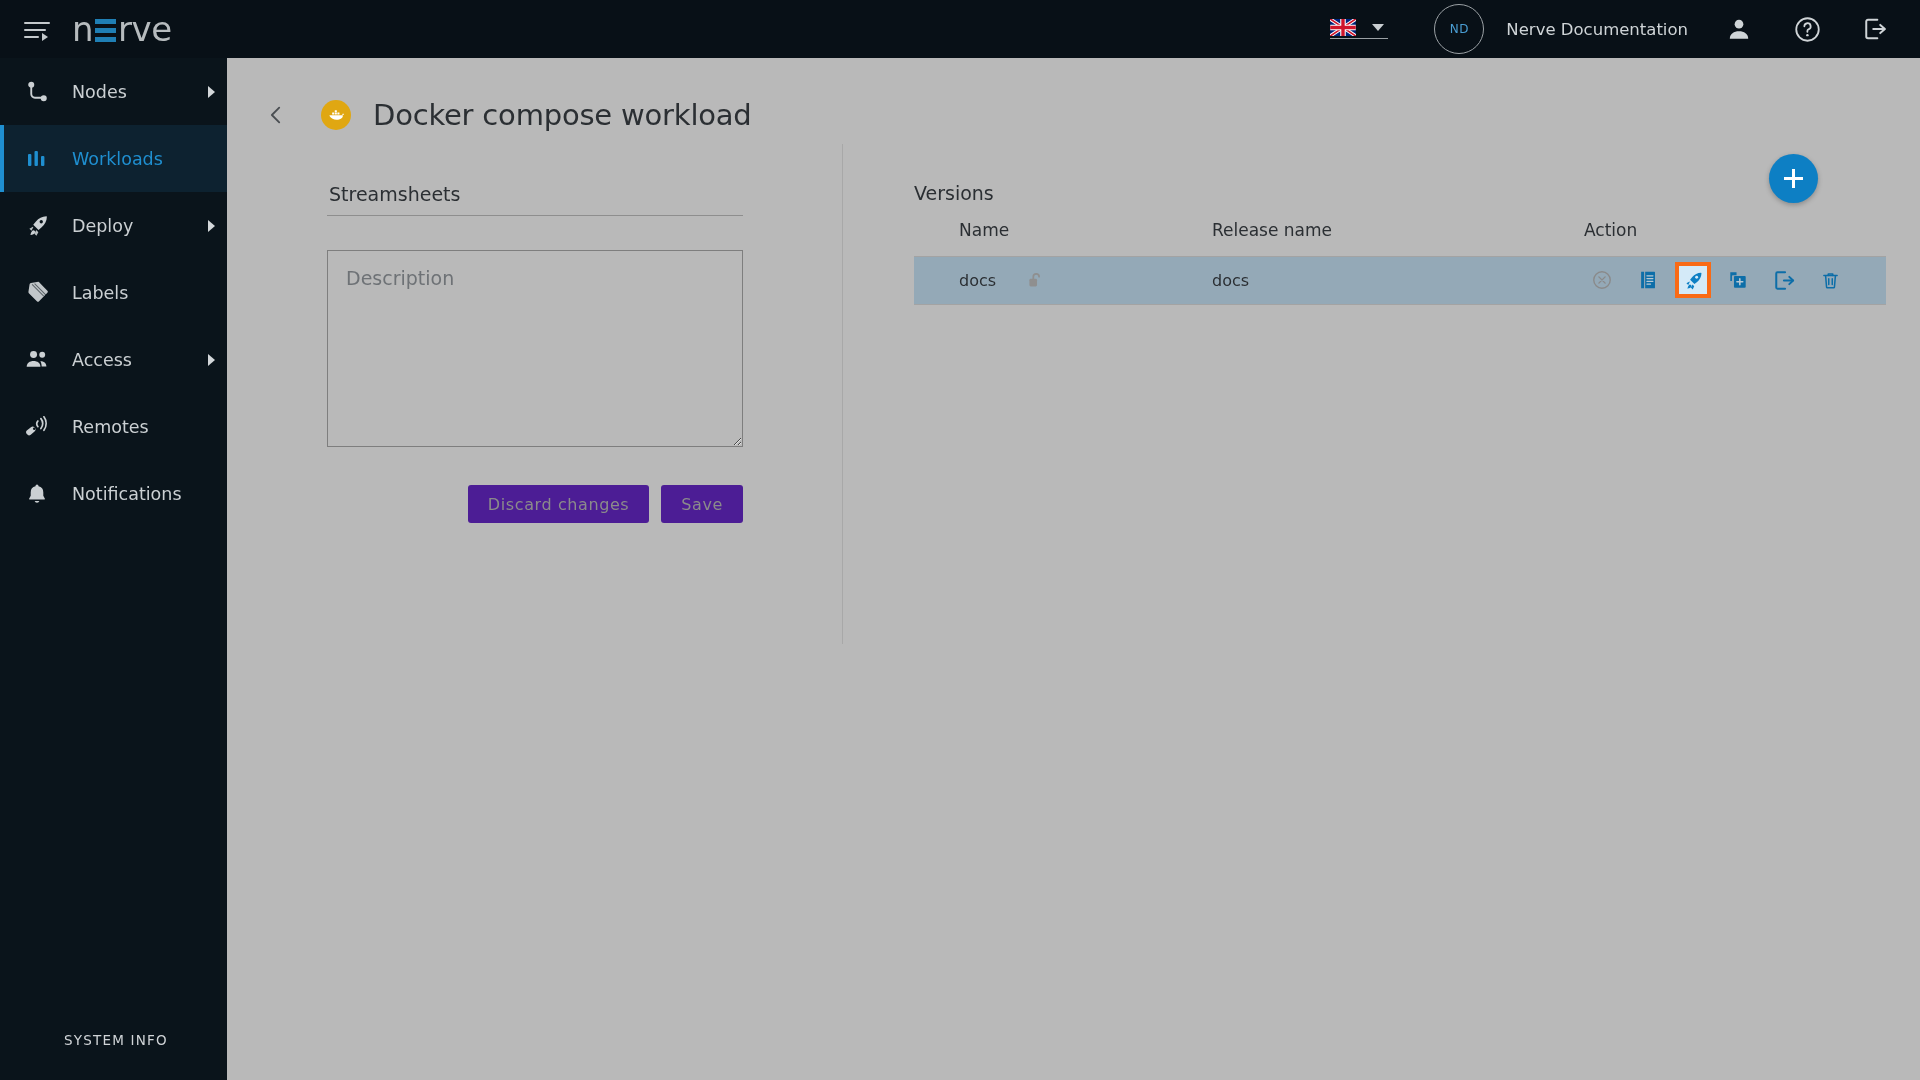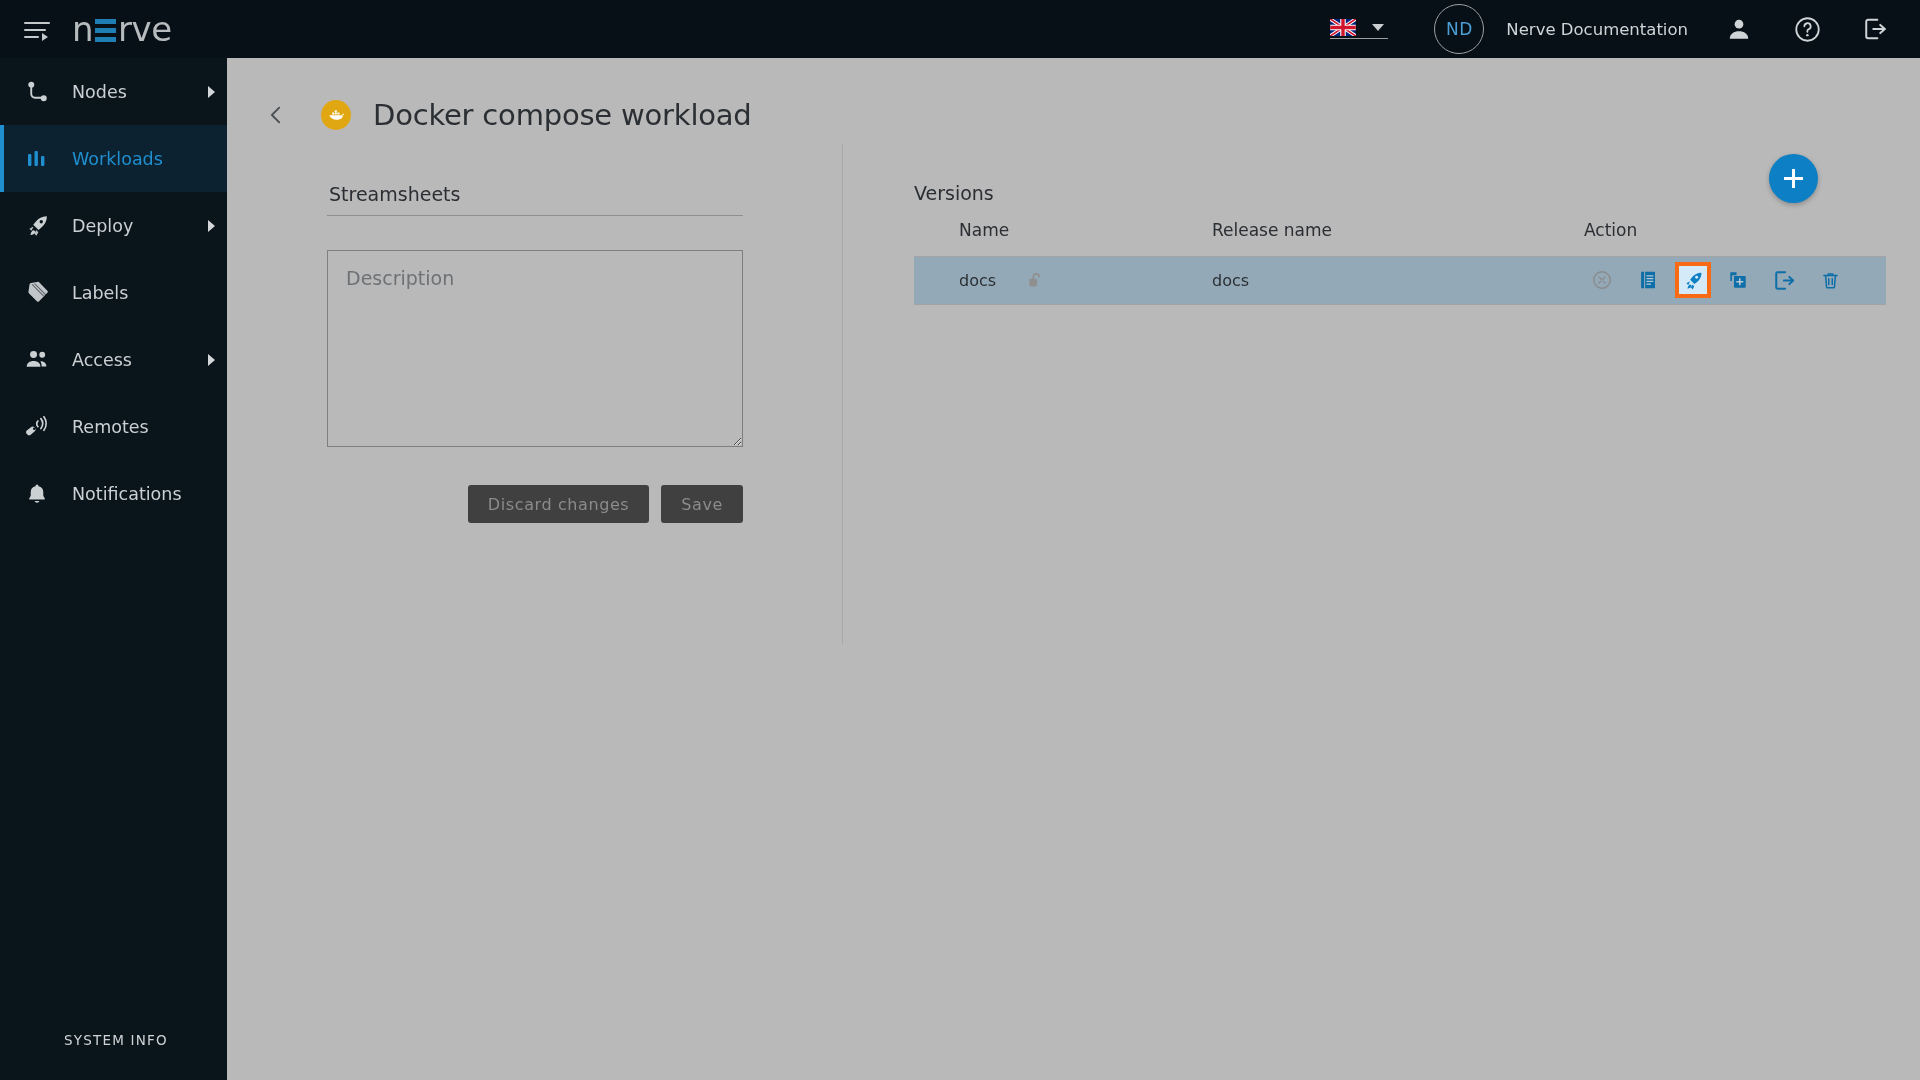--- a/index.html
+++ b/index.html
@@ -68,21 +68,21 @@
     width: 0; height: 0;
     border-left: 6px solid transparent;
     border-right: 6px solid transparent;
     border-top: 7px solid #c9ced1;
     margin-right: 4px;
   }
   .avatar {
     width: 50px; height: 50px; border-radius: 50%;
     border: 1px solid #9ba1a5;
     display: flex; align-items: center; justify-content: center;
-    color: #4a9ed4; font-size: 17px; letter-spacing: .5px;
+    color: #4a9ed4; font-size: 12px; letter-spacing: .5px;
     margin-right: 22px;
   }
   .user-name {
     color: #cfd4d7; font-size: 16.5px; margin-right: 36px; white-space: nowrap;
   }
   .hicon {
     width: 30px; height: 30px; margin-right: 38px;
     display: flex; align-items: center; justify-content: center;
     cursor: pointer;
   }
@@ -200,21 +200,21 @@
 
   .form-actions {
     width: 416px; margin-top: 38px;
     display: flex; justify-content: flex-end; gap: 12px;
   }
   .btn {
     height: 38px; padding: 0 20px;
     border: none; border-radius: 3px;
     font-family: inherit; font-size: 16px;
     letter-spacing: 0.6px;
-    background: #404040; color: #8b8b8b;
+    background: #4c1d95; color: #8b8b8b;
     cursor: default;
   }
 
   
   .versions-title {
     font-size: 19px; color: #2b2f33; margin-bottom: 16px;
   }
   .fab {
     position: absolute; right: 102px; top: 10px;
     width: 49px; height: 49px; border-radius: 50%;

